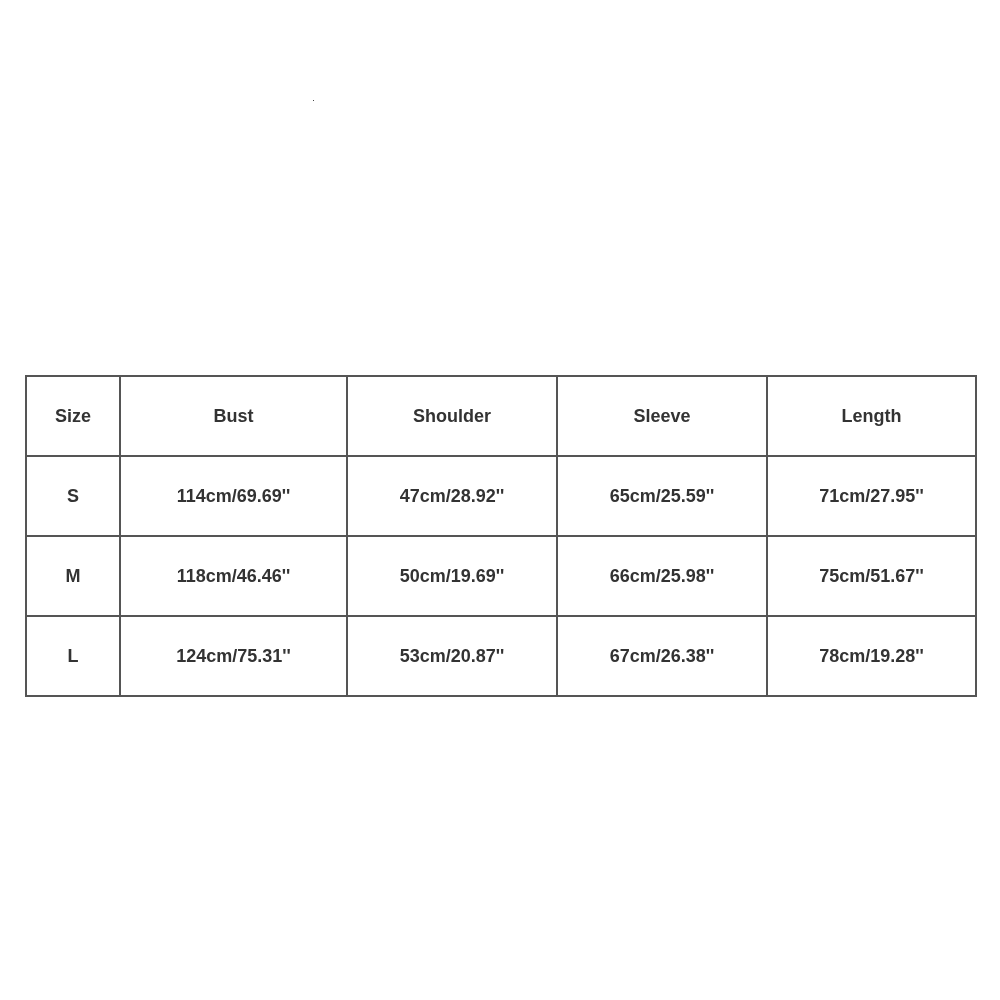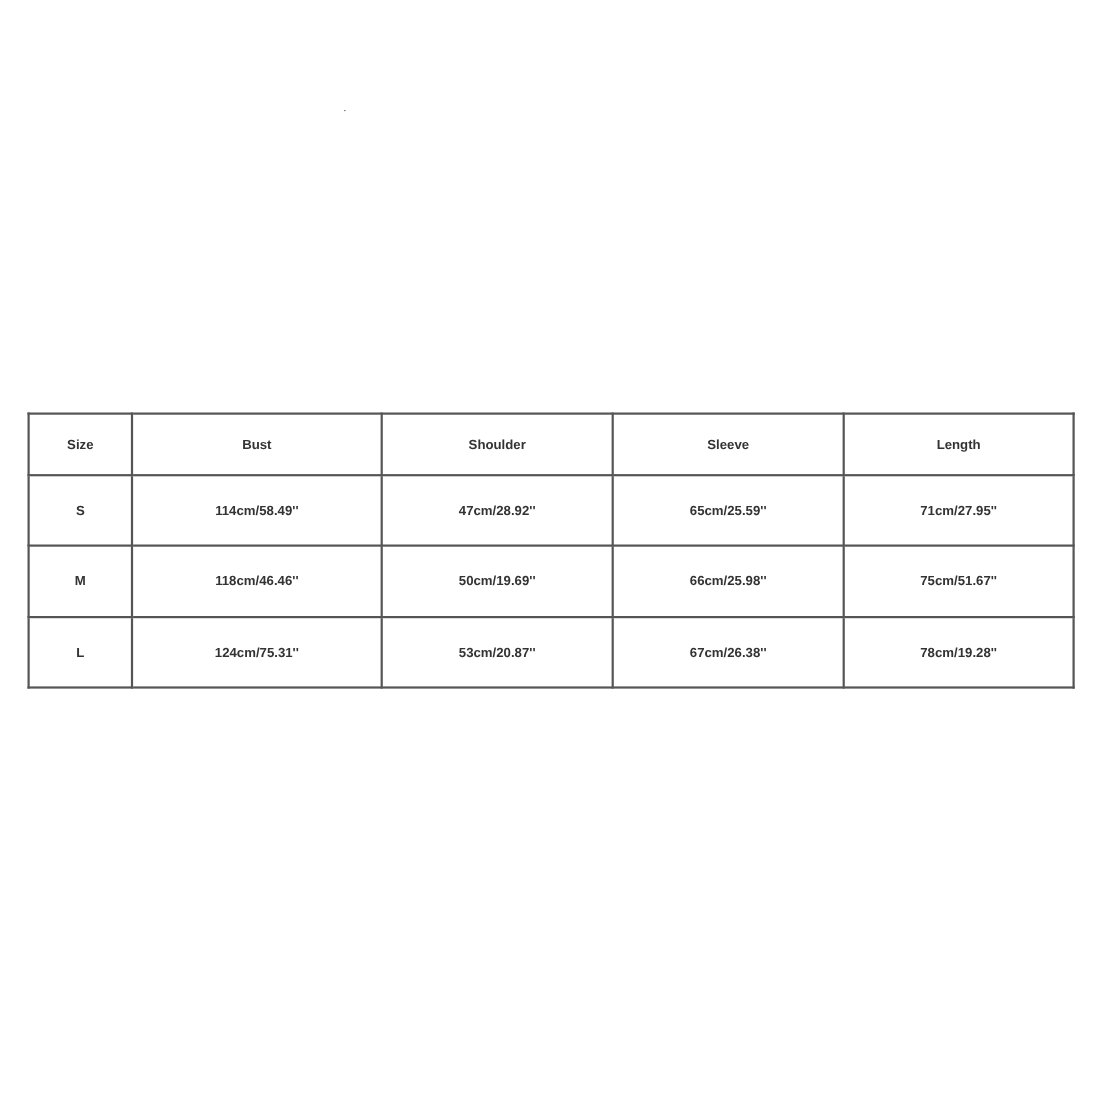--- a/index.html
+++ b/index.html
@@ -8,22 +8,22 @@
   .speck { position:absolute; left:313px; top:100px; width:1px; height:1px; background:#444; }
   table.size-chart {
     position:absolute; left:25px; top:375px;
     width:950px; height:251px;
     border-collapse:collapse; table-layout:fixed;
     border:2px solid #555555;
   }
   table.size-chart th, table.size-chart td {
     border:2px solid #555555;
     text-align:center; vertical-align:middle;
-    font-weight:bold; font-size:12px; color:#333333;
-    height:46px; padding:4px;
+    font-weight:bold; font-size:18px; color:#333333;
+    height:46px; padding:16px;
   }
   col.c0 { width:94px; } col.c1 { width:227px; } col.c2 { width:210px; }
   col.c3 { width:210px; } col.c4 { width:209px; }
 </style>
 </head>
 <body>
 
 <div class="speck"></div>
 
 <table class="size-chart">
@@ -39,21 +39,21 @@
       <th>Size</th>
       <th>Bust</th>
       <th>Shoulder</th>
       <th>Sleeve</th>
       <th>Length</th>
     </tr>
   </thead>
   <tbody>
     <tr>
       <td>S</td>
-      <td>114cm/58.49''</td>
+      <td>114cm/69.69''</td>
       <td>47cm/28.92''</td>
       <td>65cm/25.59''</td>
       <td>71cm/27.95''</td>
     </tr>
     <tr>
       <td>M</td>
       <td>118cm/46.46''</td>
       <td>50cm/19.69''</td>
       <td>66cm/25.98''</td>
       <td>75cm/51.67''</td>

